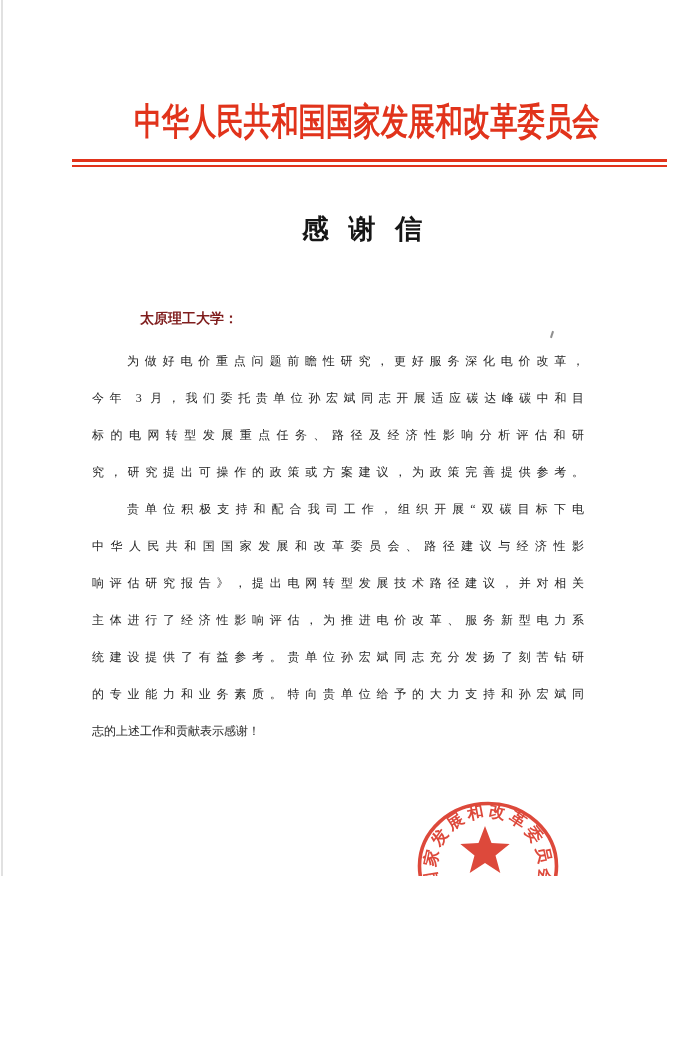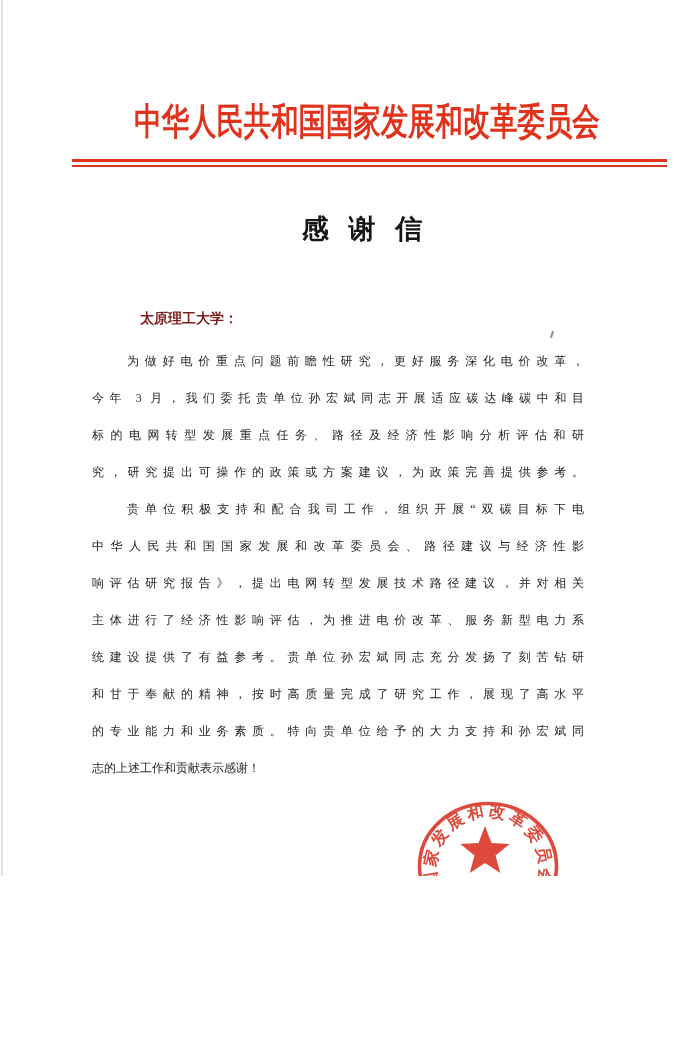--- a/index.html
+++ b/index.html
@@ -110,21 +110,20 @@
   <div class="body-text">
     <div class="line indent">为做好电价重点问题前瞻性研究，更好服务深化电价改革，</div>
     <div class="line">今年 3 月，我们委托贵单位孙宏斌同志开展适应碳达峰碳中和目</div>
     <div class="line">标的电网转型发展重点任务、路径及经济性影响分析评估和研</div>
     <div class="line">究，研究提出可操作的政策或方案建议，为政策完善提供参考。</div>
     <div class="line indent">贵单位积极支持和配合我司工作，组织开展“双碳目标下电</div>
     <div class="line">中华人民共和国国家发展和改革委员会、路径建议与经济性影</div>
     <div class="line">响评估研究报告》，提出电网转型发展技术路径建议，并对相关</div>
     <div class="line">主体进行了经济性影响评估，为推进电价改革、服务新型电力系</div>
     <div class="line">统建设提供了有益参考。贵单位孙宏斌同志充分发扬了刻苦钻研</div>
-    <div class="line">和甘于奉献的精神，按时高质量完成了研究工作，展现了高水平</div>
     <div class="line">的专业能力和业务素质。特向贵单位给予的大力支持和孙宏斌同</div>
     <div class="line plain">志的上述工作和贡献表示感谢！</div>
   </div>
 
   <div class="artifact-tick"></div>
 
 
   <div class="date">2021 年 12 月 24 日</div>
 
   <svg class="seal" width="150" height="146" viewBox="0 0 150 146">

